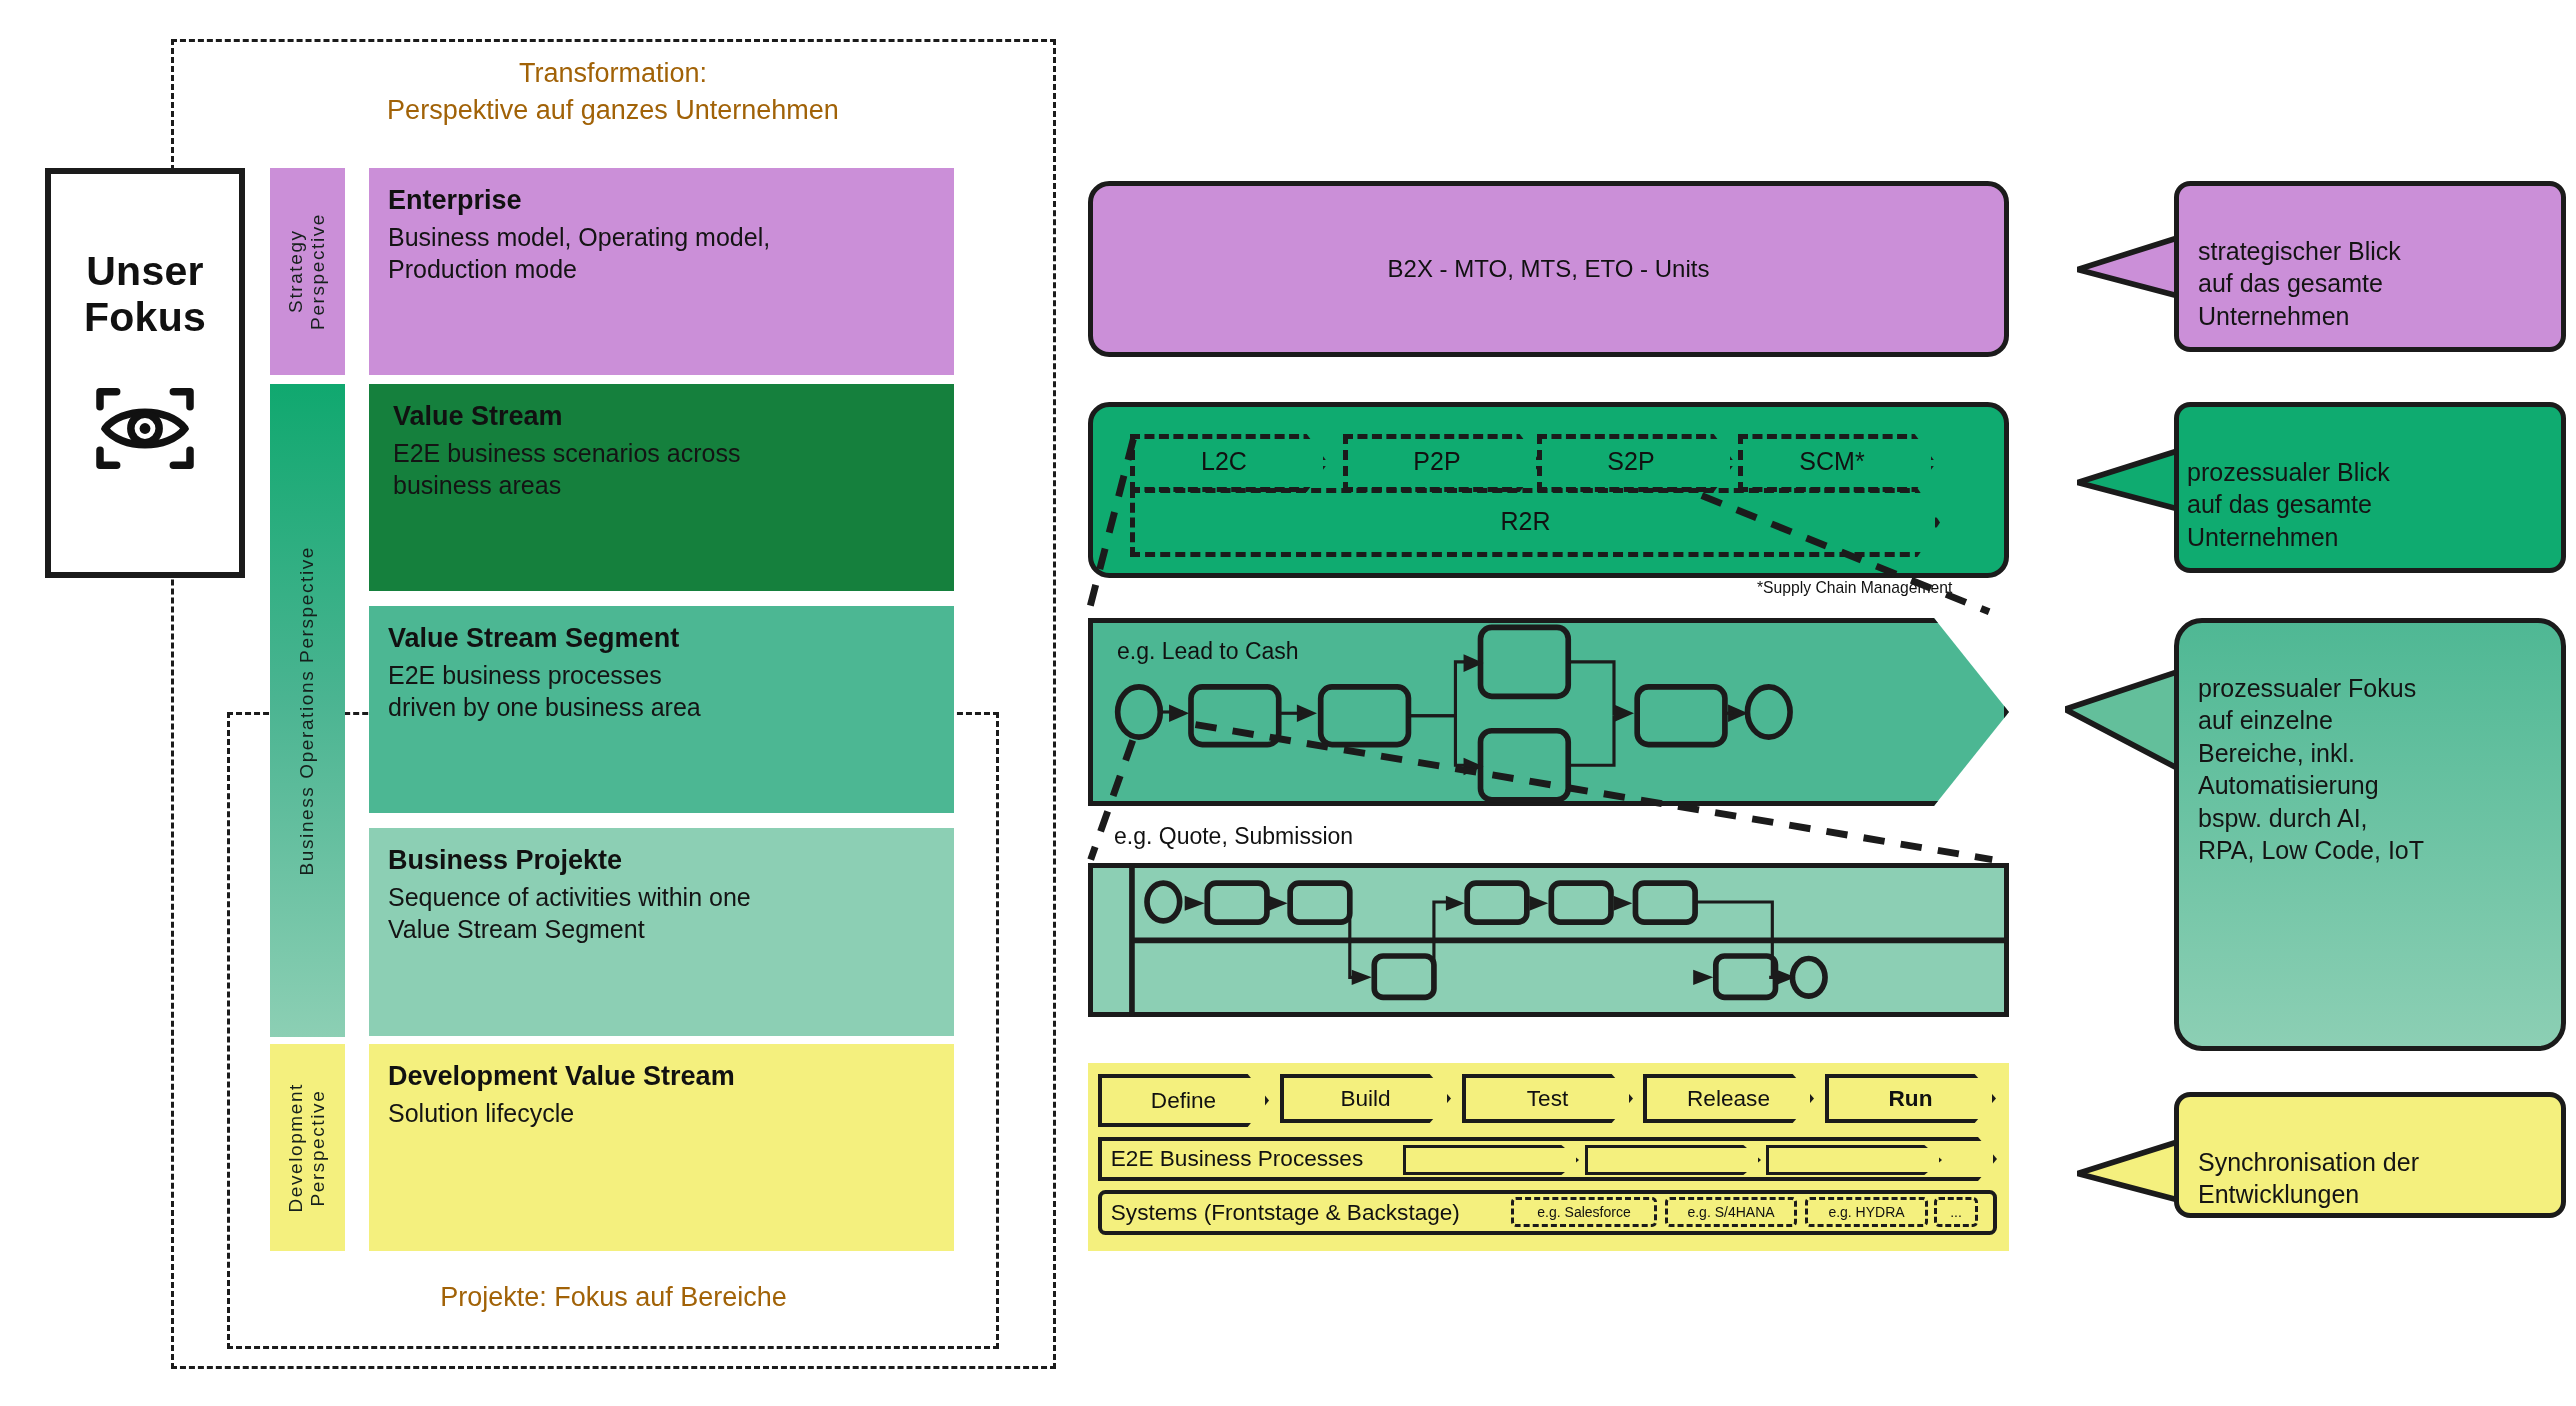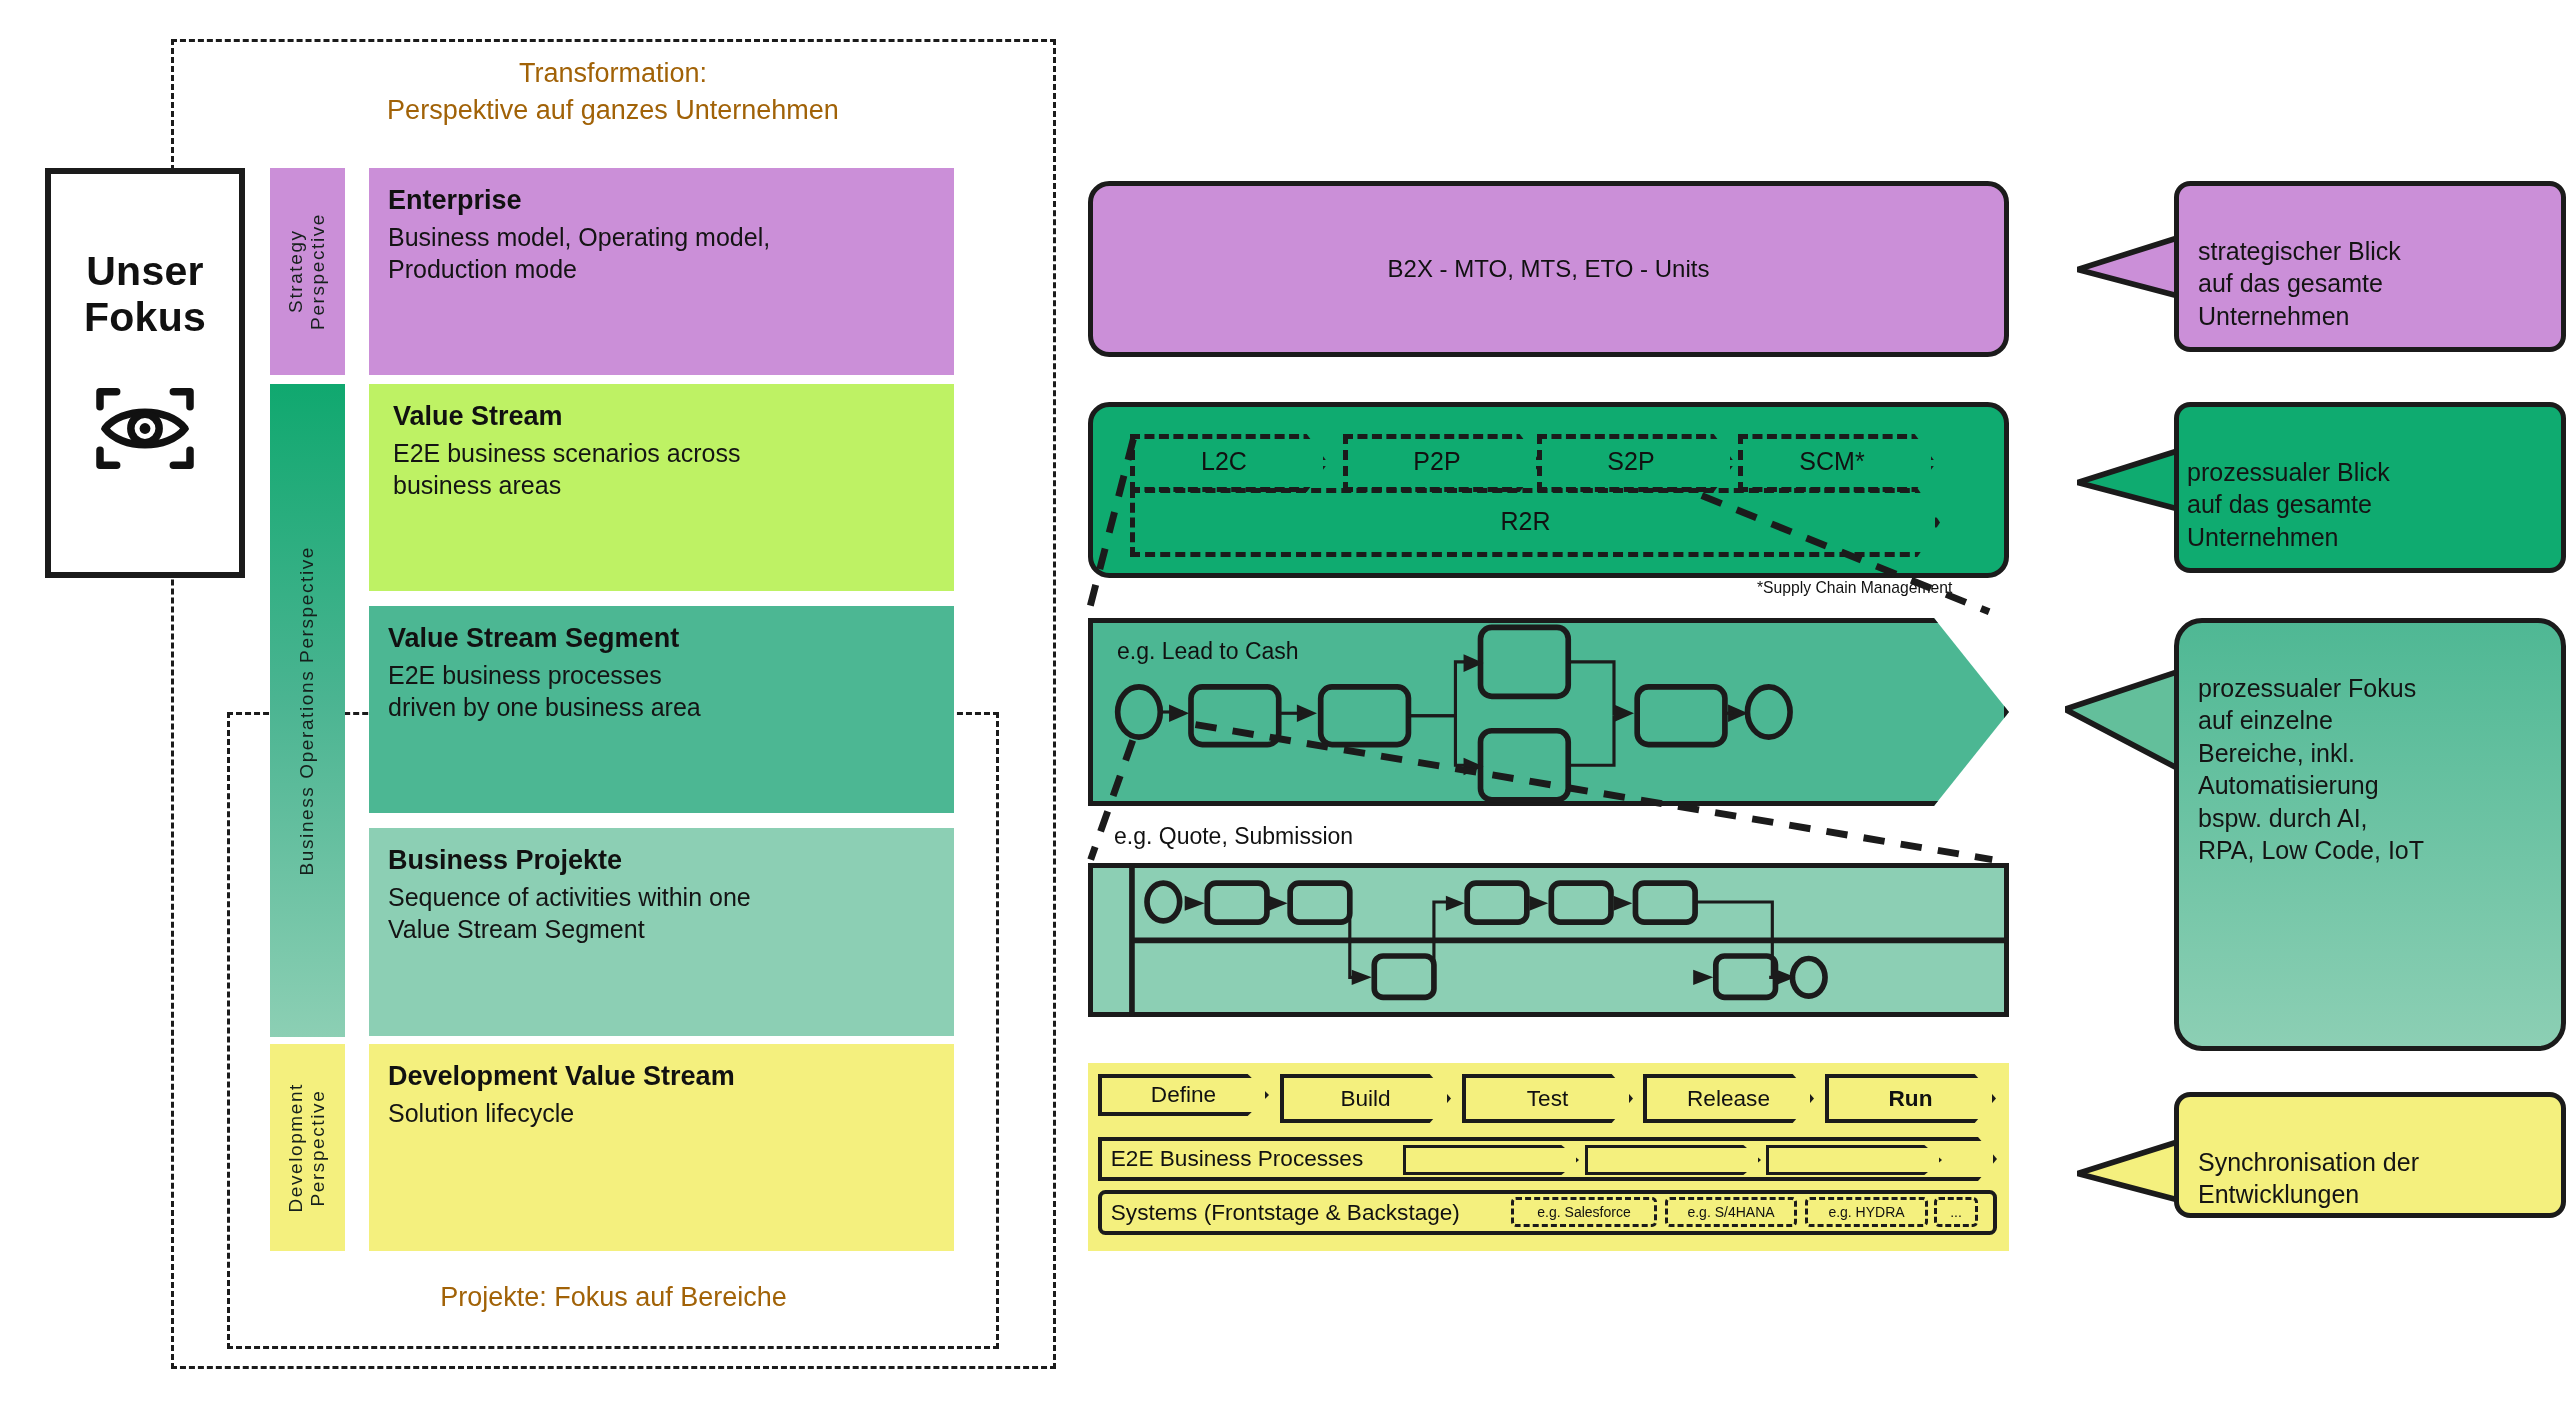--- a/index.html
+++ b/index.html
@@ -100,21 +100,21 @@
     <span>Development
 Perspective</span>
   </div>
 
   <div class="lrow" style="top:168px;height:207px;background:#cb8fd8;">
     <p class="h">Enterprise</p>
     <p class="d">Business model, Operating model,
 Production mode</p>
   </div>
 
-  <div class="lrow" style="top:384px;height:207px;background:#bef264;padding-left:24px;">
+  <div class="lrow" style="top:384px;height:207px;background:#15803d;padding-left:24px;">
     <p class="h">Value Stream</p>
     <p class="d">E2E business scenarios across
 business areas</p>
   </div>
 
   <div class="lrow" style="top:606px;height:207px;background:#4cb793;">
     <p class="h">Value Stream Segment</p>
     <p class="d">E2E business processes
 driven by one business area</p>
   </div>
@@ -221,21 +221,21 @@
       <polygon points="703,52 733,64 703,76"></polygon>
       <polygon points="837,52 867,64 837,76"></polygon>
       <polygon points="420,170 452,182 420,194"></polygon>
       <polygon points="964,170 996,182 964,194"></polygon>
       <polygon points="1097,170 1127,182 1097,194"></polygon>
     </g>
   </svg>
 
   <div style="position:absolute;left:1088px;top:1063px;width:921px;height:188px;background:#f4f07e;"></div>
 
-  <div class="chev" style="left:1098px;top:1074px;width:171px;height:42px;clip-path:polygon(0 0,calc(100% - 21.3px) 0,100% 50%,calc(100% - 21.3px) 100%,0 100%);justify-content:center;">
+  <div class="chev" style="left:1098px;top:1074px;width:171px;height:53px;clip-path:polygon(0 0,calc(100% - 21.3px) 0,100% 50%,calc(100% - 21.3px) 100%,0 100%);justify-content:center;">
     <span>Define</span>
   </div>
   <div class="chev" style="left:1280px;top:1074px;width:171px;height:49px;clip-path:polygon(0 0,calc(100% - 21.3px) 0,100% 50%,calc(100% - 21.3px) 100%,0 100%);">
     <span>Build</span>
   </div>
   <div class="chev" style="left:1462px;top:1074px;width:171px;height:49px;clip-path:polygon(0 0,calc(100% - 21.3px) 0,100% 50%,calc(100% - 21.3px) 100%,0 100%);">
     <span>Test</span>
   </div>
   <div class="chev" style="left:1643px;top:1074px;width:171px;height:49px;clip-path:polygon(0 0,calc(100% - 21.3px) 0,100% 50%,calc(100% - 21.3px) 100%,0 100%);">
     <span>Release</span>

